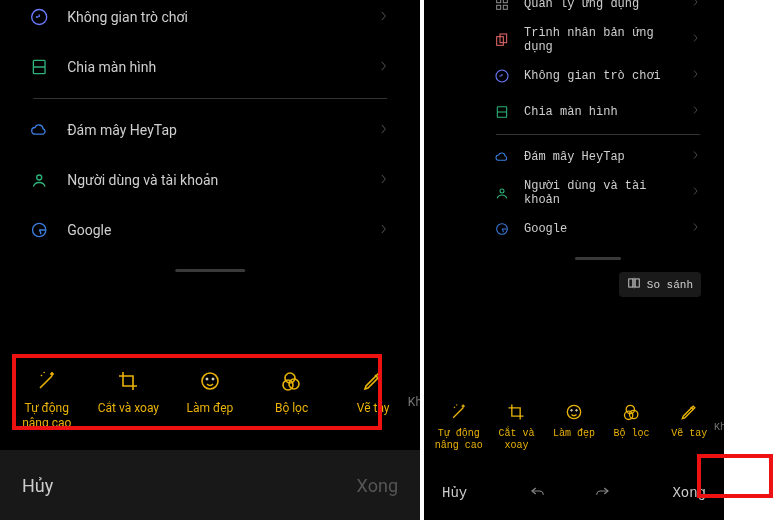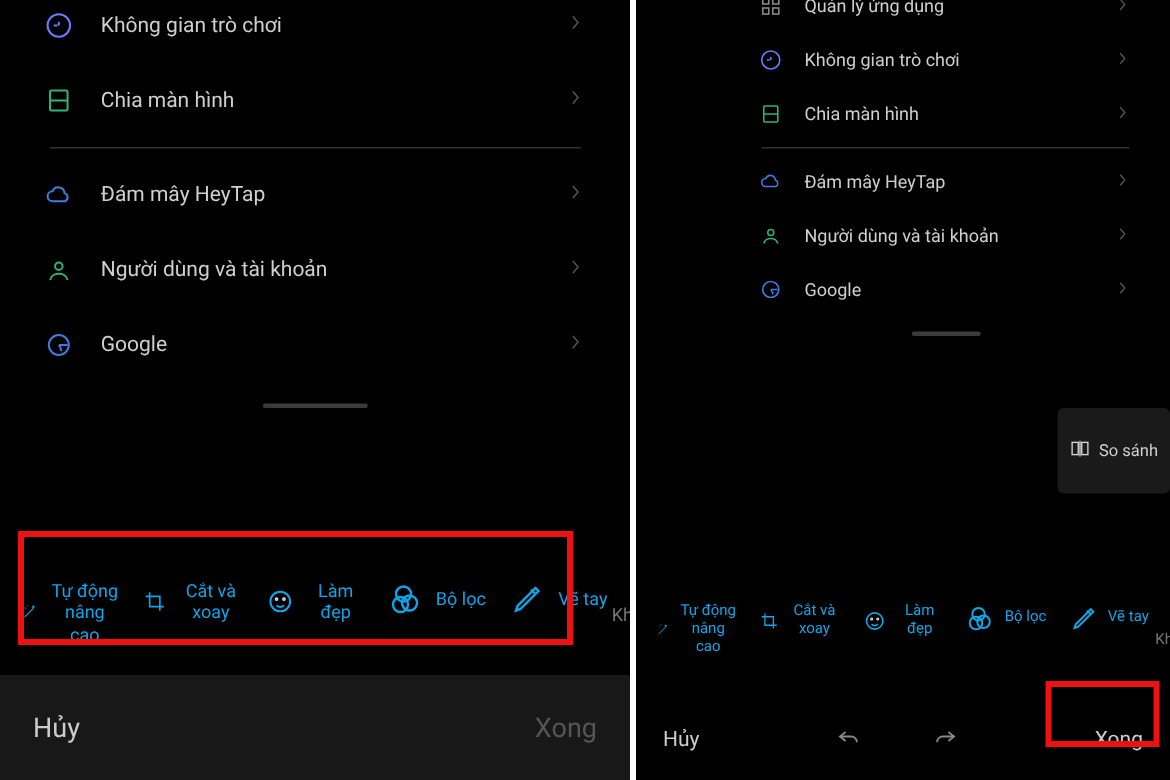--- a/index.html
+++ b/index.html
@@ -1,47 +1,47 @@
 <!DOCTYPE html>
 <html><head>
 <meta charset="utf-8">
 <style>
   * { margin: 0; padding: 0; box-sizing: border-box; }
   html, body { width: 780px; height: 520px; overflow: hidden; background: #fff; font-family: -apple-system, "Segoe UI", Roboto, Arial, sans-serif; }
   .stage { position: relative; width: 780px; height: 520px; }
   .panel { position: absolute; top: 0; bottom: 0; background: #000; overflow: hidden; }
   .panel.left  { left: 0;  width: 420px; }
-  .panel.right { left: 424px; width: 356px; }
+  .panel.right { left: 424px; width: 300px; font-family: Liberation Mono, monospace; }
   .divider { position: absolute; top: 0; bottom: 0; left: 420px; width: 4px; background: #fff; }
 
   
   .settings { position: absolute; left: 50%; transform: translateX(-50%); width: 88%; }
   .panel.left  .settings { top: -8px; }
   .panel.right .settings { top: -14px; width: 72%; left: 58%; }
   .row { display: flex; align-items: center; height: 50px; color: #cfcfcf; font-size: 14px; gap: 18px; padding: 0 4px; }
   .panel.right .row { height: 36px; font-size: 12px; gap: 14px; }
   .row .ico { width: 20px; height: 20px; display: flex; align-items: center; justify-content: center; flex-shrink:0; }
   .panel.right .row .ico { width: 16px; height: 16px; }
   .row .ico svg { width: 100%; height: 100%; }
   .row .lbl { flex: 1; }
   .row .chev { color: #5a5a5a; }
   .sep { border-top: 1px solid #333; margin: 6px 8px; }
   .panel.right .sep { margin: 4px 6px; }
   .handle { width: 70px; height: 3px; background: #3a3a3a; border-radius: 2px; margin: 14px auto 0; }
   .panel.right .handle { width: 46px; margin-top: 10px; }
 
   
-  .compare { position: absolute; right: 0; top: 272px; background: #1a1a1a; border-radius: 4px; padding: 20px 8px; display: flex; align-items: center; gap: 6px; color: #d0d0d0; font-size: 11px; }
+  .compare { position: absolute; right: 23px; top: 272px; background: #1a1a1a; border-radius: 4px; padding: 4px 8px; display: flex; align-items: center; gap: 6px; color: #d0d0d0; font-size: 11px; }
   .compare svg { width: 14px; height: 14px; }
 
   
   .toolbar { position: absolute; left: 0; right: 0; display: flex; justify-content: space-around; align-items: flex-start; padding: 8px 6px 12px; }
   .panel.left  .toolbar { bottom: 78px; }
   .panel.right .toolbar { bottom: 54px; height: 78px; padding-top:14px;}
-  .tool { display: flex; flex-direction: row; align-items: center; gap: 8px; color: #0ea5e9; font-size: 12px; text-align: center; line-height: 1.2; width: 66px; }
+  .tool { display: flex; flex-direction: column; align-items: center; gap: 8px; color: #eab308; font-size: 12px; text-align: center; line-height: 1.2; width: 66px; }
   .panel.right .tool { font-size: 10px; width: 54px; gap:6px; }
   .tool .ti { width: 24px; height: 24px; display:flex; align-items:center; justify-content:center; }
   .panel.right .tool .ti { width: 20px; height: 20px; }
   .tool .ti svg { width: 100%; height: 100%; stroke:#e6e6e6; }
   .tool-overflow { position:absolute; right:-2px; top:50%; transform:translateY(-50%); color:#777; font-size:12px; width:22px; text-align:right;}
   .panel.right .tool-overflow{font-size:10px;}
 
   
   .actionbar { position: absolute; left: 0; right: 0; bottom: 0; display: flex; align-items: center; justify-content: space-between; padding: 0 22px; color: #ccc; text-align: center; }
   .panel.left .actionbar  { height: 70px; background: #181818; font-size: 18px; }
@@ -256,20 +256,31 @@
             <svg viewBox="0 0 24 24">
               <use href="#i-apps"></use>
             </svg>
           </span>
       <span class="lbl">Quản lý ứng dụng</span>
       <span class="chev"><svg width="12" height="20" viewBox="0 0 24 24">
               <use href="#i-chevron"></use>
             </svg></span>
     </div>
     <div class="row">
+      <span class="ico" style="color:#d66">
+            <svg viewBox="0 0 24 24">
+              <use href="#i-clone"></use>
+            </svg>
+          </span>
+      <span class="lbl">Trình nhân bản ứng dụng</span>
+      <span class="chev"><svg width="12" height="20" viewBox="0 0 24 24">
+              <use href="#i-chevron"></use>
+            </svg></span>
+    </div>
+    <div class="row">
       <span class="ico" style="color:#6b7cff">
             <svg viewBox="0 0 24 24">
               <use href="#i-gamepad"></use>
             </svg>
           </span>
       <span class="lbl">Không gian trò chơi</span>
       <span class="chev"><svg width="12" height="20" viewBox="0 0 24 24">
               <use href="#i-chevron"></use>
             </svg></span>
     </div>

